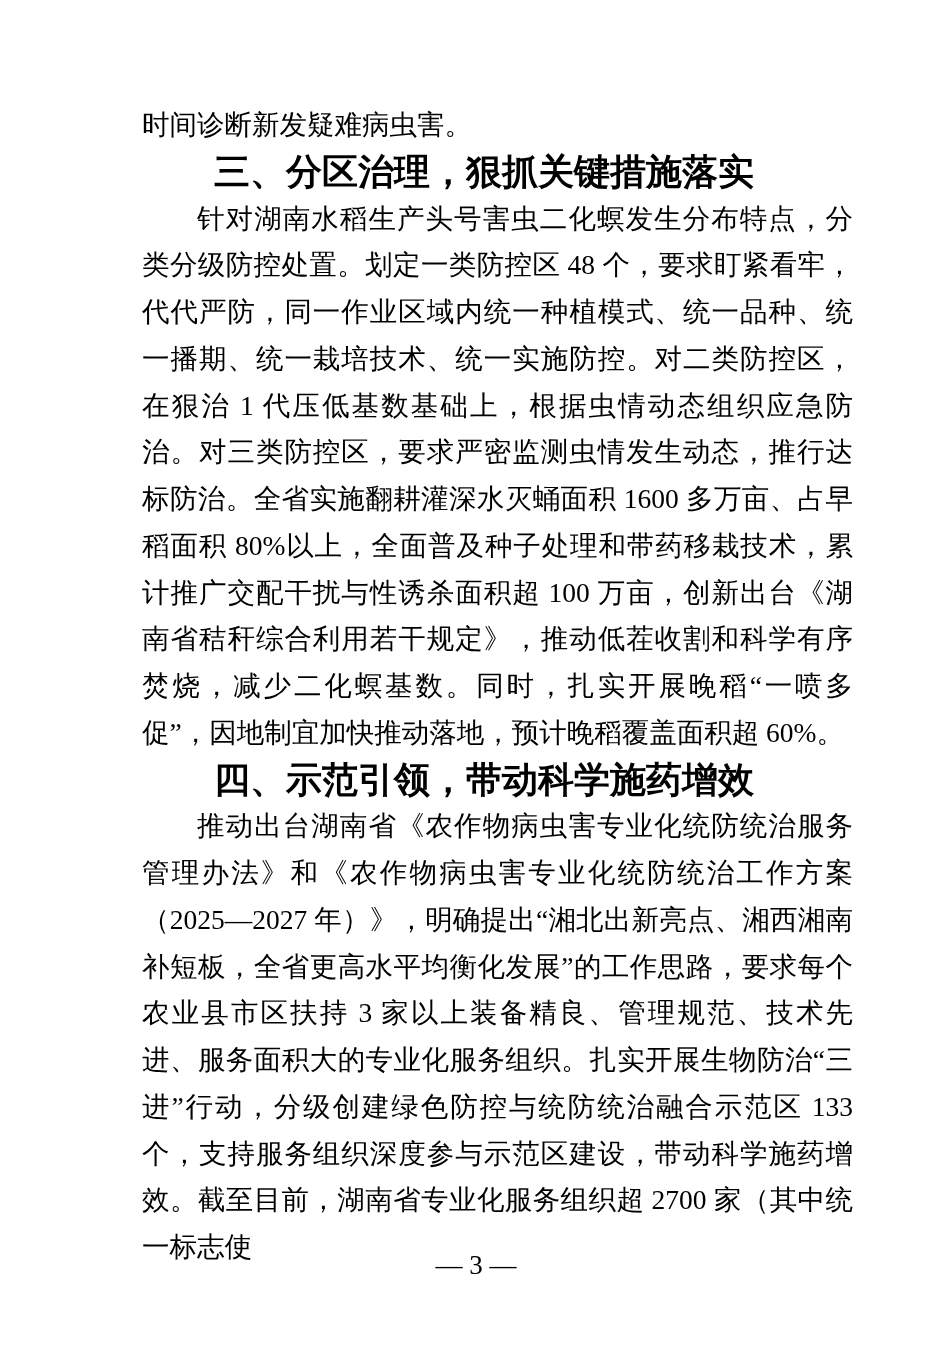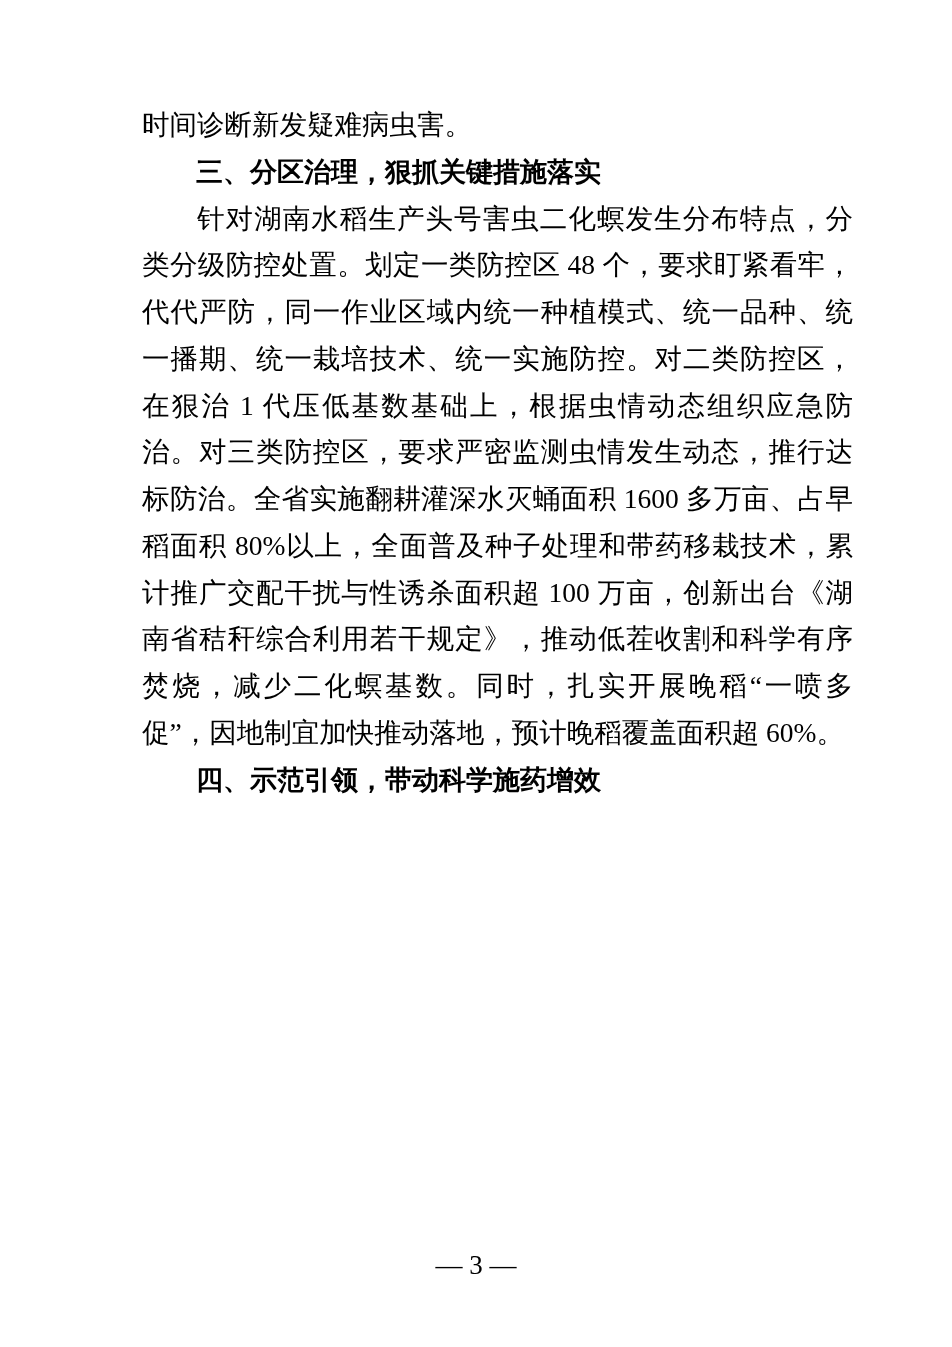--- a/index.html
+++ b/index.html
@@ -30,21 +30,21 @@
     margin: 0;
     text-indent: 2em;
   }
   .body-text.no-indent {
     text-indent: 0;
   }
   .heading {
     margin: 0;
     font-family: "Liberation Sans", "DejaVu Sans", sans-serif;
     font-weight: bold;
-    font-size: 27px;
+    font-size: 36px;
     line-height: 46.75px;
     text-indent: 2em;
     text-align: left;
   }
   .footer {
     position: absolute;
     left: 0;
     top: 1248px;
     width: 952px;
     text-align: center;
@@ -56,15 +56,16 @@
 </style>
 </head>
 <body>
 
 <div class="page">
   <div class="doc">
     <p class="body-text no-indent">时间诊断新发疑难病虫害。</p>
     <h2 class="heading">三、分区治理，狠抓关键措施落实</h2>
     <p class="body-text">针对湖南水稻生产头号害虫二化螟发生分布特点，分类分级防控处置。划定一类防控区 48 个，要求盯紧看牢，代代严防，同一作业区域内统一种植模式、统一品种、统一播期、统一栽培技术、统一实施防控。对二类防控区，在狠治 1 代压低基数基础上，根据虫情动态组织应急防治。对三类防控区，要求严密监测虫情发生动态，推行达标防治。全省实施翻耕灌深水灭蛹面积 1600 多万亩、占早稻面积 80%以上，全面普及种子处理和带药移栽技术，累计推广交配干扰与性诱杀面积超 100 万亩，创新出台《湖南省秸秆综合利用若干规定》，推动低茬收割和科学有序焚烧，减少二化螟基数。同时，扎实开展晚稻“一喷多促”，因地制宜加快推动落地，预计晚稻覆盖面积超 60%。</p>
     <h2 class="heading">四、示范引领，带动科学施药增效</h2>
+    <p class="body-text">推动出台湖南省《农作物病虫害专业化统防统治服务管理办法》和《农作物病虫害专业化统防统治工作方案（2025—2027 年）》，明确提出“湘北出新亮点、湘西湘南补短板，全省更高水平均衡化发展”的工作思路，要求每个农业县市区扶持 3 家以上装备精良、管理规范、技术先进、服务面积大的专业化服务组织。扎实开展生物防治“三进”行动，分级创建绿色防控与统防统治融合示范区 133 个，支持服务组织深度参与示范区建设，带动科学施药增效。截至目前，湖南省专业化服务组织超 2700 家（其中统一标志使</p>
   </div>
   <div class="footer">— 3 —</div>
 </div>
 
 </body></html>

